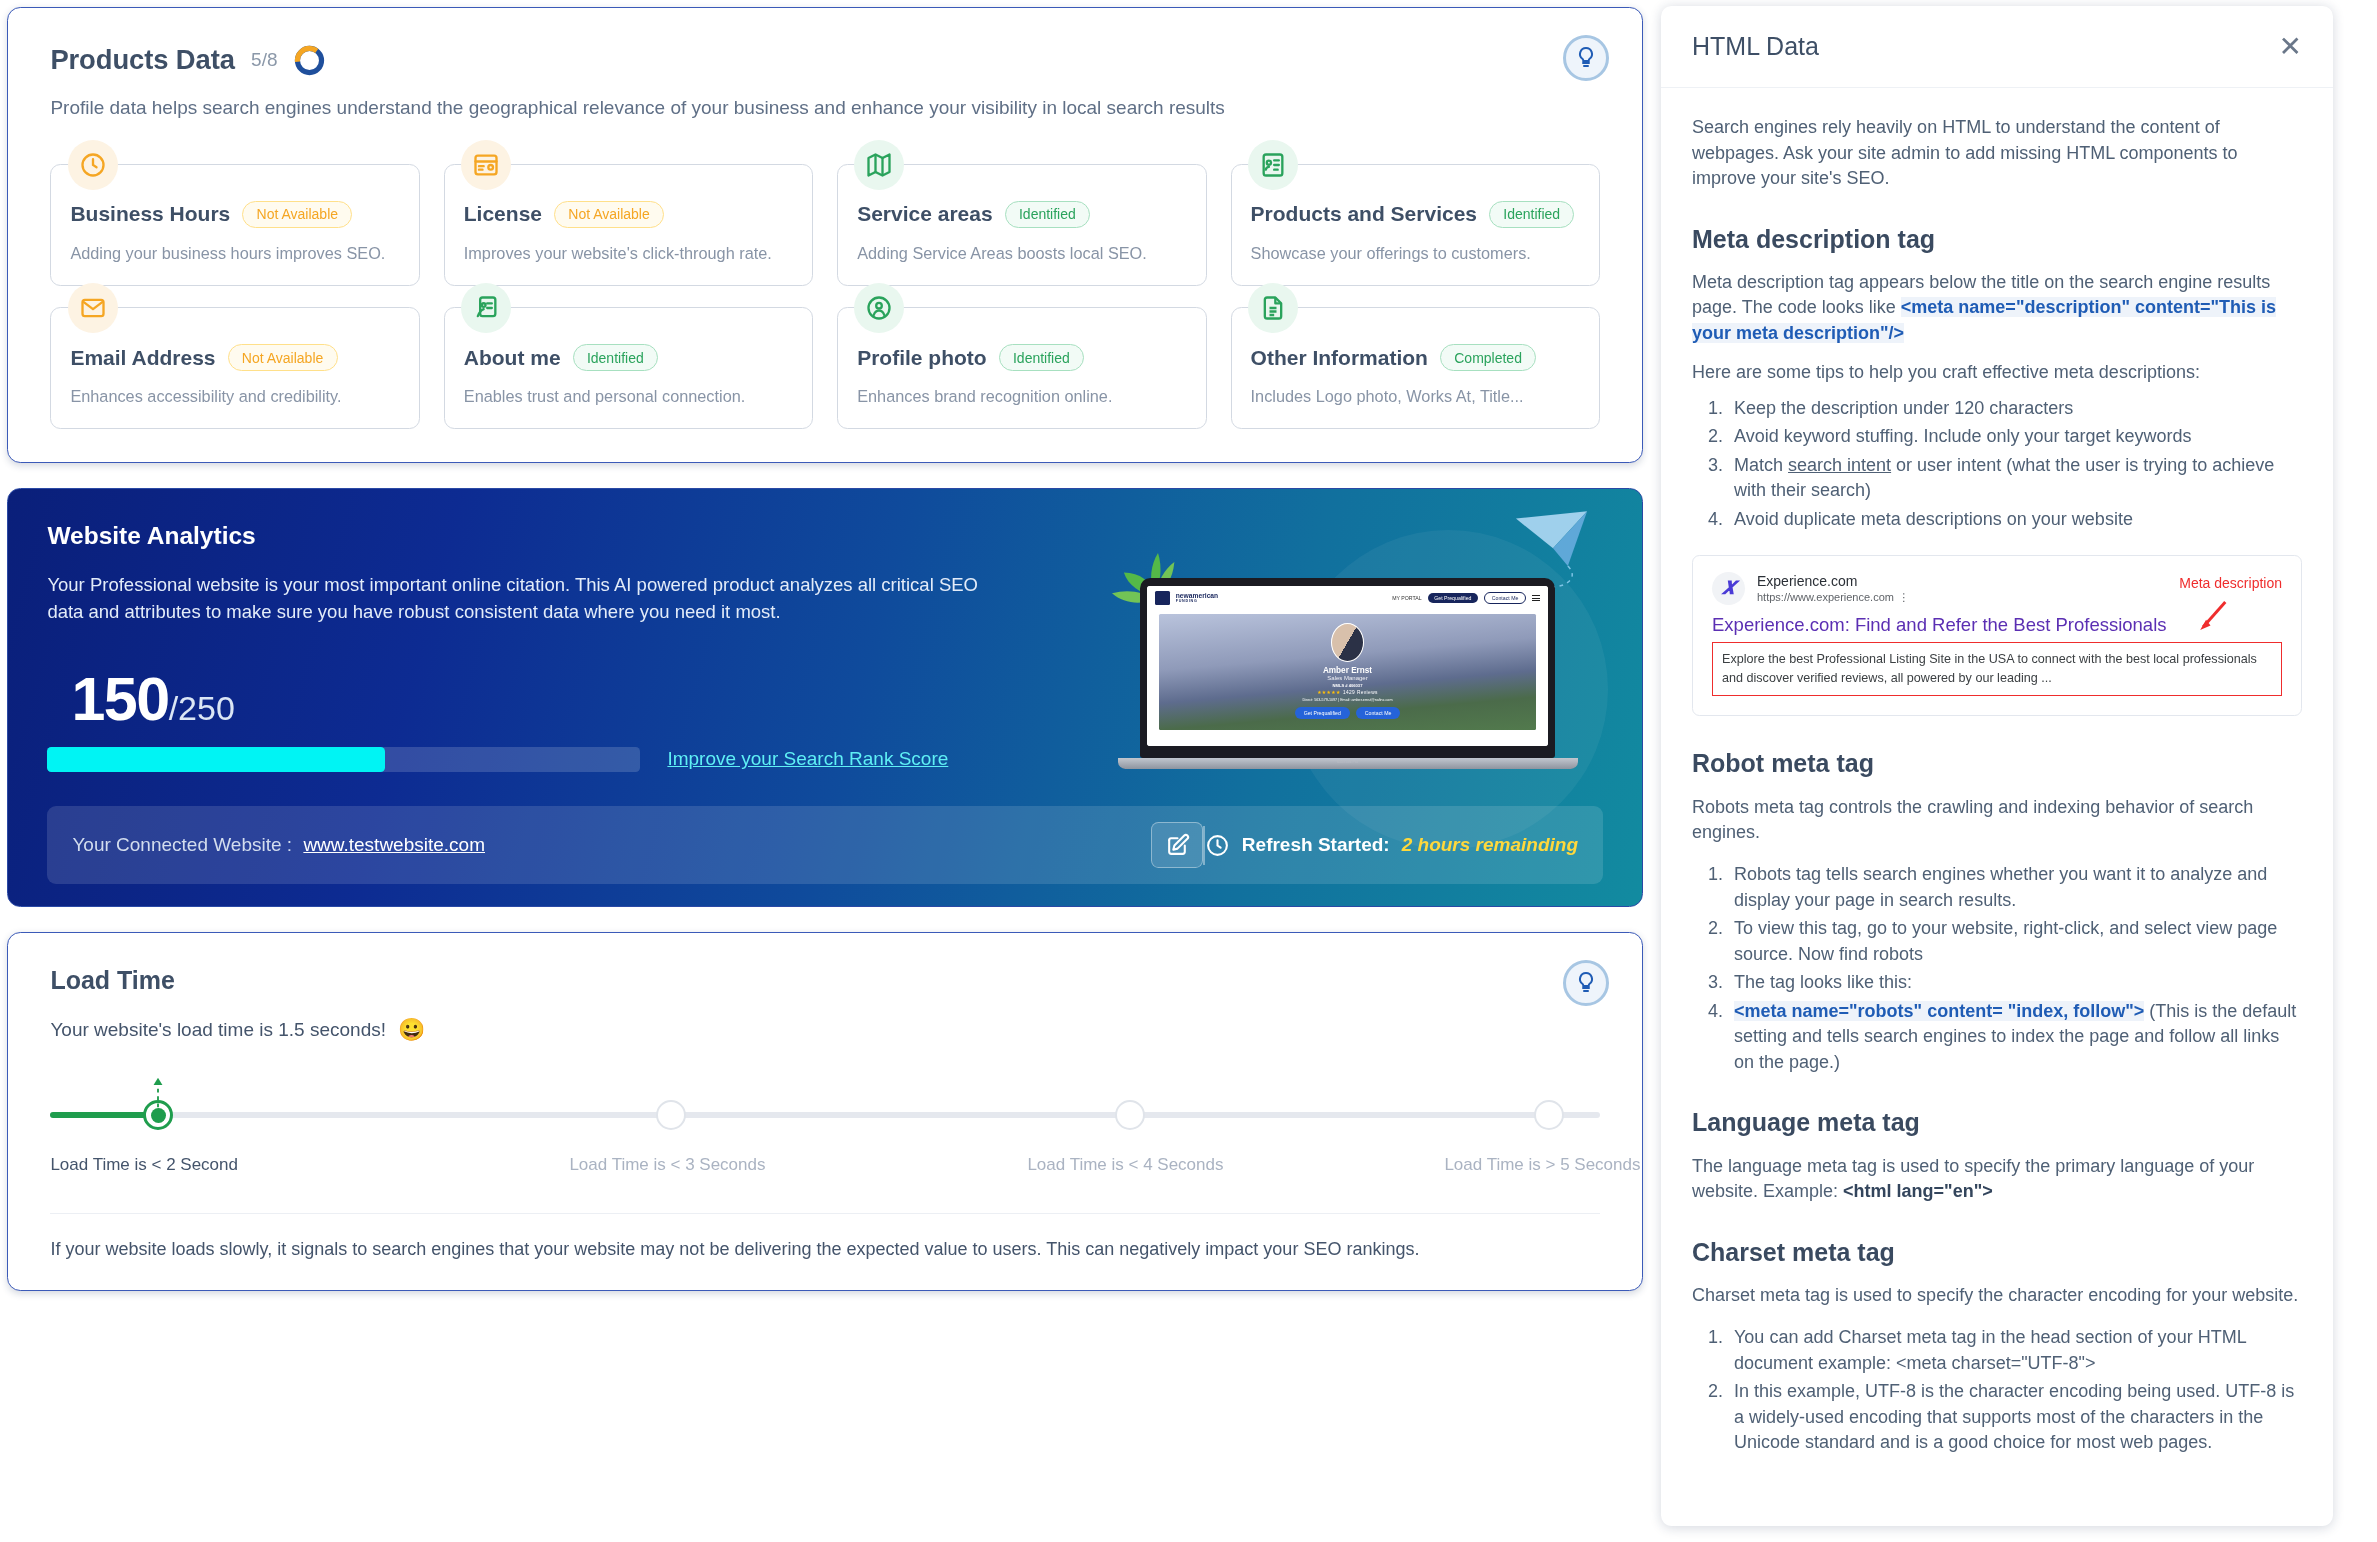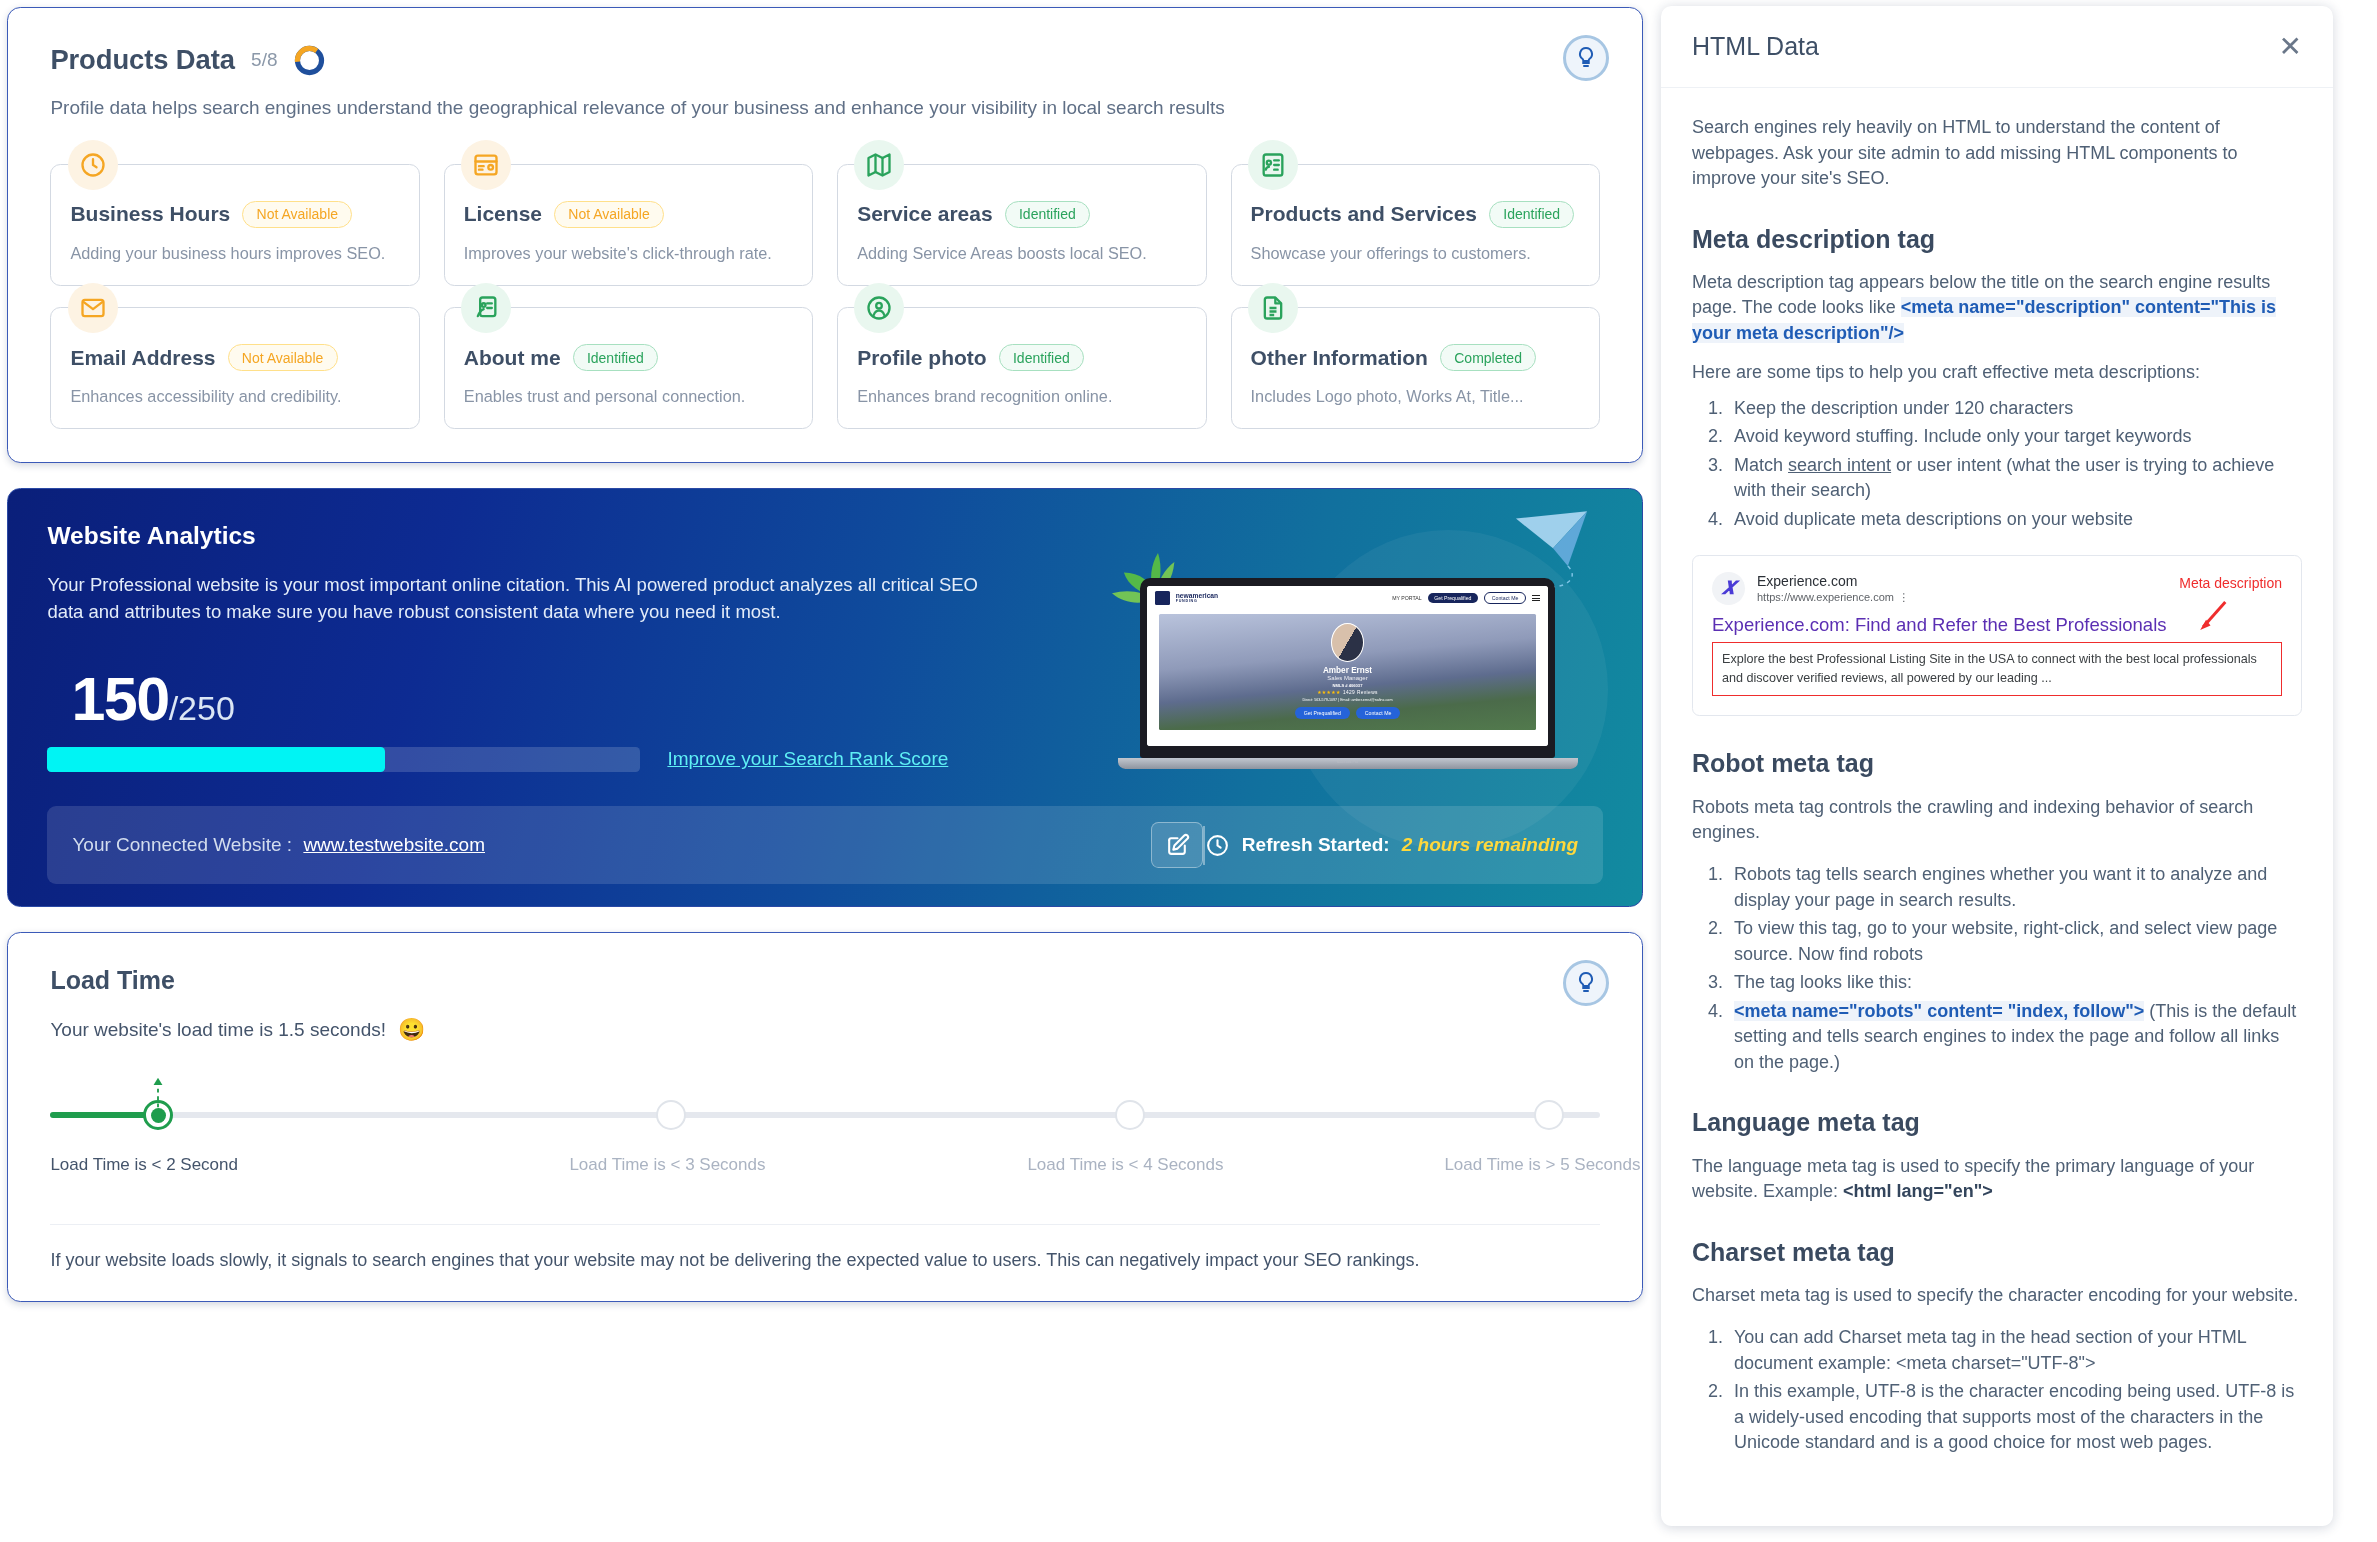--- a/index.html
+++ b/index.html
@@ -160,21 +160,21 @@
   .lt-line { position: absolute; top: 39px; left: 0; right: 0; height: 5.2px; background: #e5e8ee; border-radius: 3px; }
   .lt-line-done { position: absolute; top: 39px; left: 0; width: 108px; height: 5.2px; background: #1f9d4d; border-radius: 3px; }
   .lt-node { position: absolute; top: 27px; width: 30px; height: 30px; border-radius: 50%;
              background: #fff; border: 2.2px solid #e0e4ea; transform: translateX(-50%); cursor: pointer; }
   .lt-node.active { border: 3.7px solid #1f9d4d; background: #fff; }
   .lt-node.active::after { content: ""; position: absolute; inset: 4.4px; border-radius: 50%; background: #1f9d4d; }
   .lt-arrow { position: absolute; top: -27px; left: 50%; transform: translateX(-50%); }
   .lt-labels { position: relative; margin-top: 4.4px; height: 31px; }
   .lt-lab { position: absolute; font-size: 17px; color: #aab3c2; white-space: nowrap; }
   .lt-lab.first { color: #44546b; left: 0; }
-  .lt-foot { margin-top: 38px; border-top: 1.5px solid #eceff4; padding-top: 25px;
+  .lt-foot { margin-top: 27px; border-top: 1.5px solid #eceff4; padding-top: 25px;
              font-size: 18px; color: #44546b; }
 
   
   .right-panel {
     width: 672px; height: 1520px; margin: 6px 7.4px 0 0;
     background: #fff; border-radius: 10.4px;
     box-shadow: 0 1.5px 12px rgba(20,40,80,.18);
     display: flex; flex-direction: column; overflow: hidden;
   }
   .rp-head {

